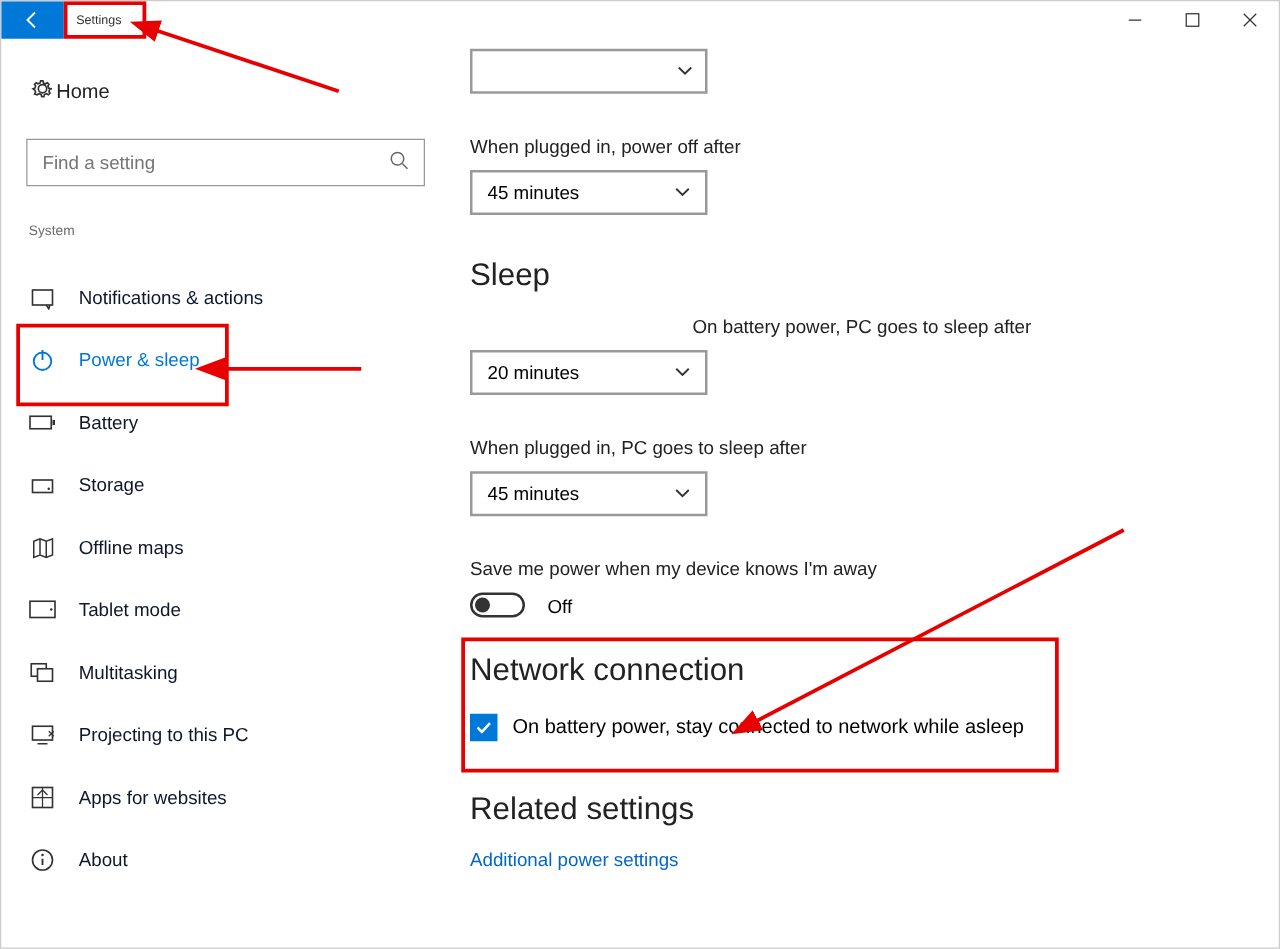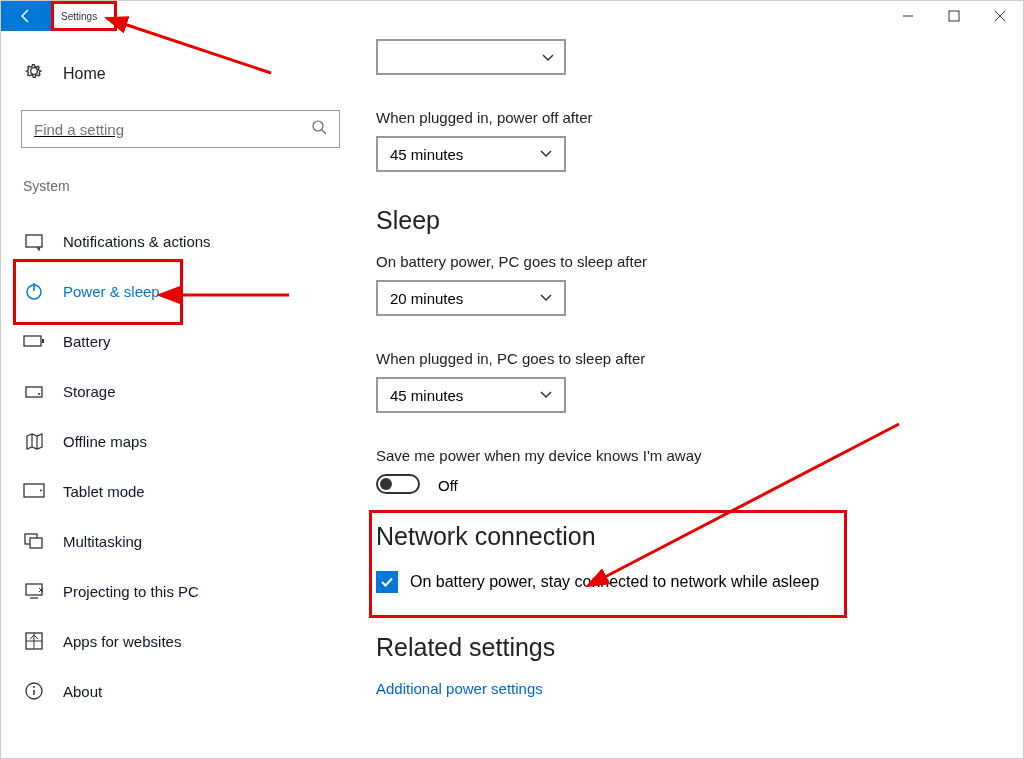--- a/index.html
+++ b/index.html
@@ -4,27 +4,27 @@
   <style>
     * { margin: 0; padding: 0; box-sizing: border-box; font-family: "Segoe UI", Arial, sans-serif; }
     body { width: 1024px; height: 759px; background: #fff; position: relative; overflow: hidden; border: 1px solid #ccc;}
     .titlebar { height: 30px; display: flex; align-items: stretch; }
     .back-btn { width: 50px; background: #0078d7; color: #fff; display: flex; align-items: center; justify-content: center; cursor: pointer; }
     .title { display: flex; align-items: center; padding: 0 10px; font-size: 10px; color: #333; }
     .titlebar-spacer { flex: 1; }
     .win-btn { width: 46px; display: flex; align-items: center; justify-content: center; cursor: pointer; color: #333; font-size: 12px; }
     .content { display: flex; height: calc(100% - 30px); }
     .sidebar { width: 345px; padding: 20px 0 0 14px; }
-    .home-row { display: flex; align-items: center; gap: 18px; padding: 10px 8px; cursor: pointer; }
+    .home-row { display: flex; align-items: center; padding: 10px 8px; cursor: pointer; }
     .home-row .gear { font-size: 20px; width: 22px; text-align: center; }
     .home-row span.label { font-size: 16px; color: #222; }
     .search-box { margin: 14px 6px 18px 6px; border: 1px solid #999; height: 38px; display: flex; align-items: center; padding: 0 12px; background: #fff; }
-    .search-box input { border: none; outline: none; flex: 1; font-size: 15px; color: #000000; background: transparent; text-decoration: underline; }
+    .search-box input { border: none; outline: none; flex: 1; font-size: 15px; color: #4c1d95; background: transparent; }
     .search-box .sicon { color: #666; font-size: 16px; }
-    .section-label { color: #6b6b6b; font-size: 14px; padding: 12px 8px 20px 8px; }
+    .section-label { color: #6b6b6b; font-size: 11px; padding: 12px 8px 20px 8px; }
     .nav-item { display: flex; align-items: center; gap: 18px; padding: 12px 8px; cursor: pointer; font-size: 15px; color: #0f172a; margin: 4px 0; }
     .nav-item.active { color: #0078d7; }
     .nav-icon { width: 22px; height: 22px; display: flex; align-items: center; justify-content: center; }
     .main { flex: 1; padding: 0 20px 0 30px; overflow: hidden; }
     .empty-dropdown { width: 190px; height: 36px; border: 2px solid #999; display: flex; align-items: center; justify-content: flex-end; padding: 0 10px; margin-top: 8px; }
     .field-label { font-size: 15px; color: #222; margin-top: 34px; margin-bottom: 10px;}
     .dropdown { width: 190px; height: 36px; border: 2px solid #999; display: flex; align-items: center; justify-content: space-between; padding: 0 12px; font-size: 15px; cursor: pointer; }
     .dropdown .chev { font-size: 12px; color: #333; }
     h2.section { font-size: 25px; font-weight: 400; color: #222; margin-top: 34px; }
     .toggle-row { display: flex; align-items: flex-end; gap: 18px; margin-top: 10px; }
@@ -209,21 +209,21 @@
     <div class="field-label">When plugged in, power off after</div>
     <div class="dropdown">
       <span>45 minutes</span>
       <span class="chev"><svg width="12" height="8" viewBox="0 0 12 8">
             <path d="M1 1 L6 6 L11 1" stroke="#333" fill="none" stroke-width="1.5"></path>
           </svg></span>
     </div>
 
     <h2 class="section">Sleep</h2>
 
-    <div class="field-label" style="margin-top:18px;">On battery power, PC goes to sleep after</div>
+    <div class="field-label" style="margin-top:18px;text-align:center;">On battery power, PC goes to sleep after</div>
     <div class="dropdown">
       <span>20 minutes</span>
       <span class="chev"><svg width="12" height="8" viewBox="0 0 12 8">
             <path d="M1 1 L6 6 L11 1" stroke="#333" fill="none" stroke-width="1.5"></path>
           </svg></span>
     </div>
 
     <div class="field-label">When plugged in, PC goes to sleep after</div>
     <div class="dropdown">
       <span>45 minutes</span>

